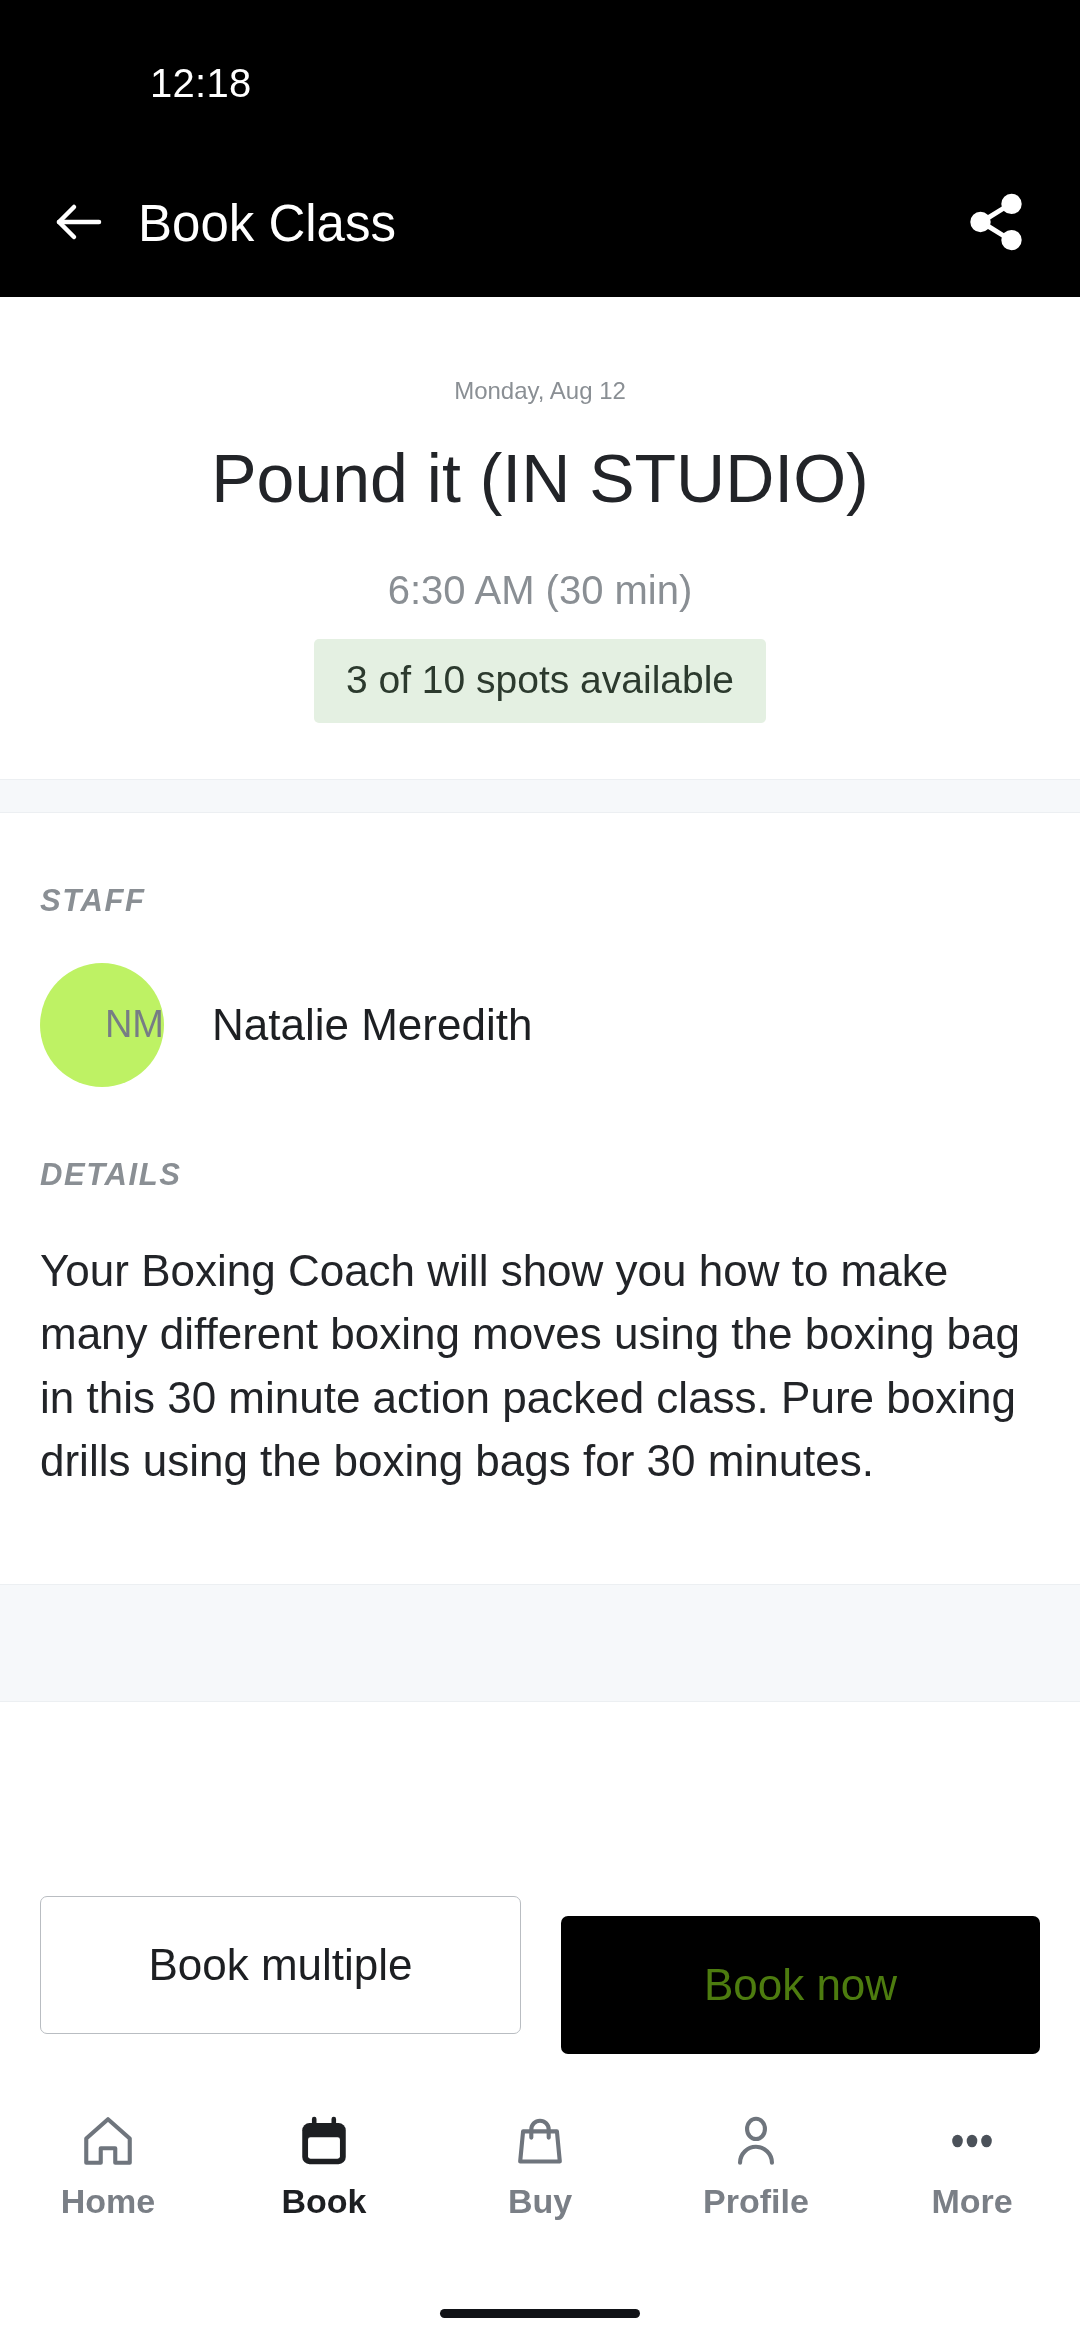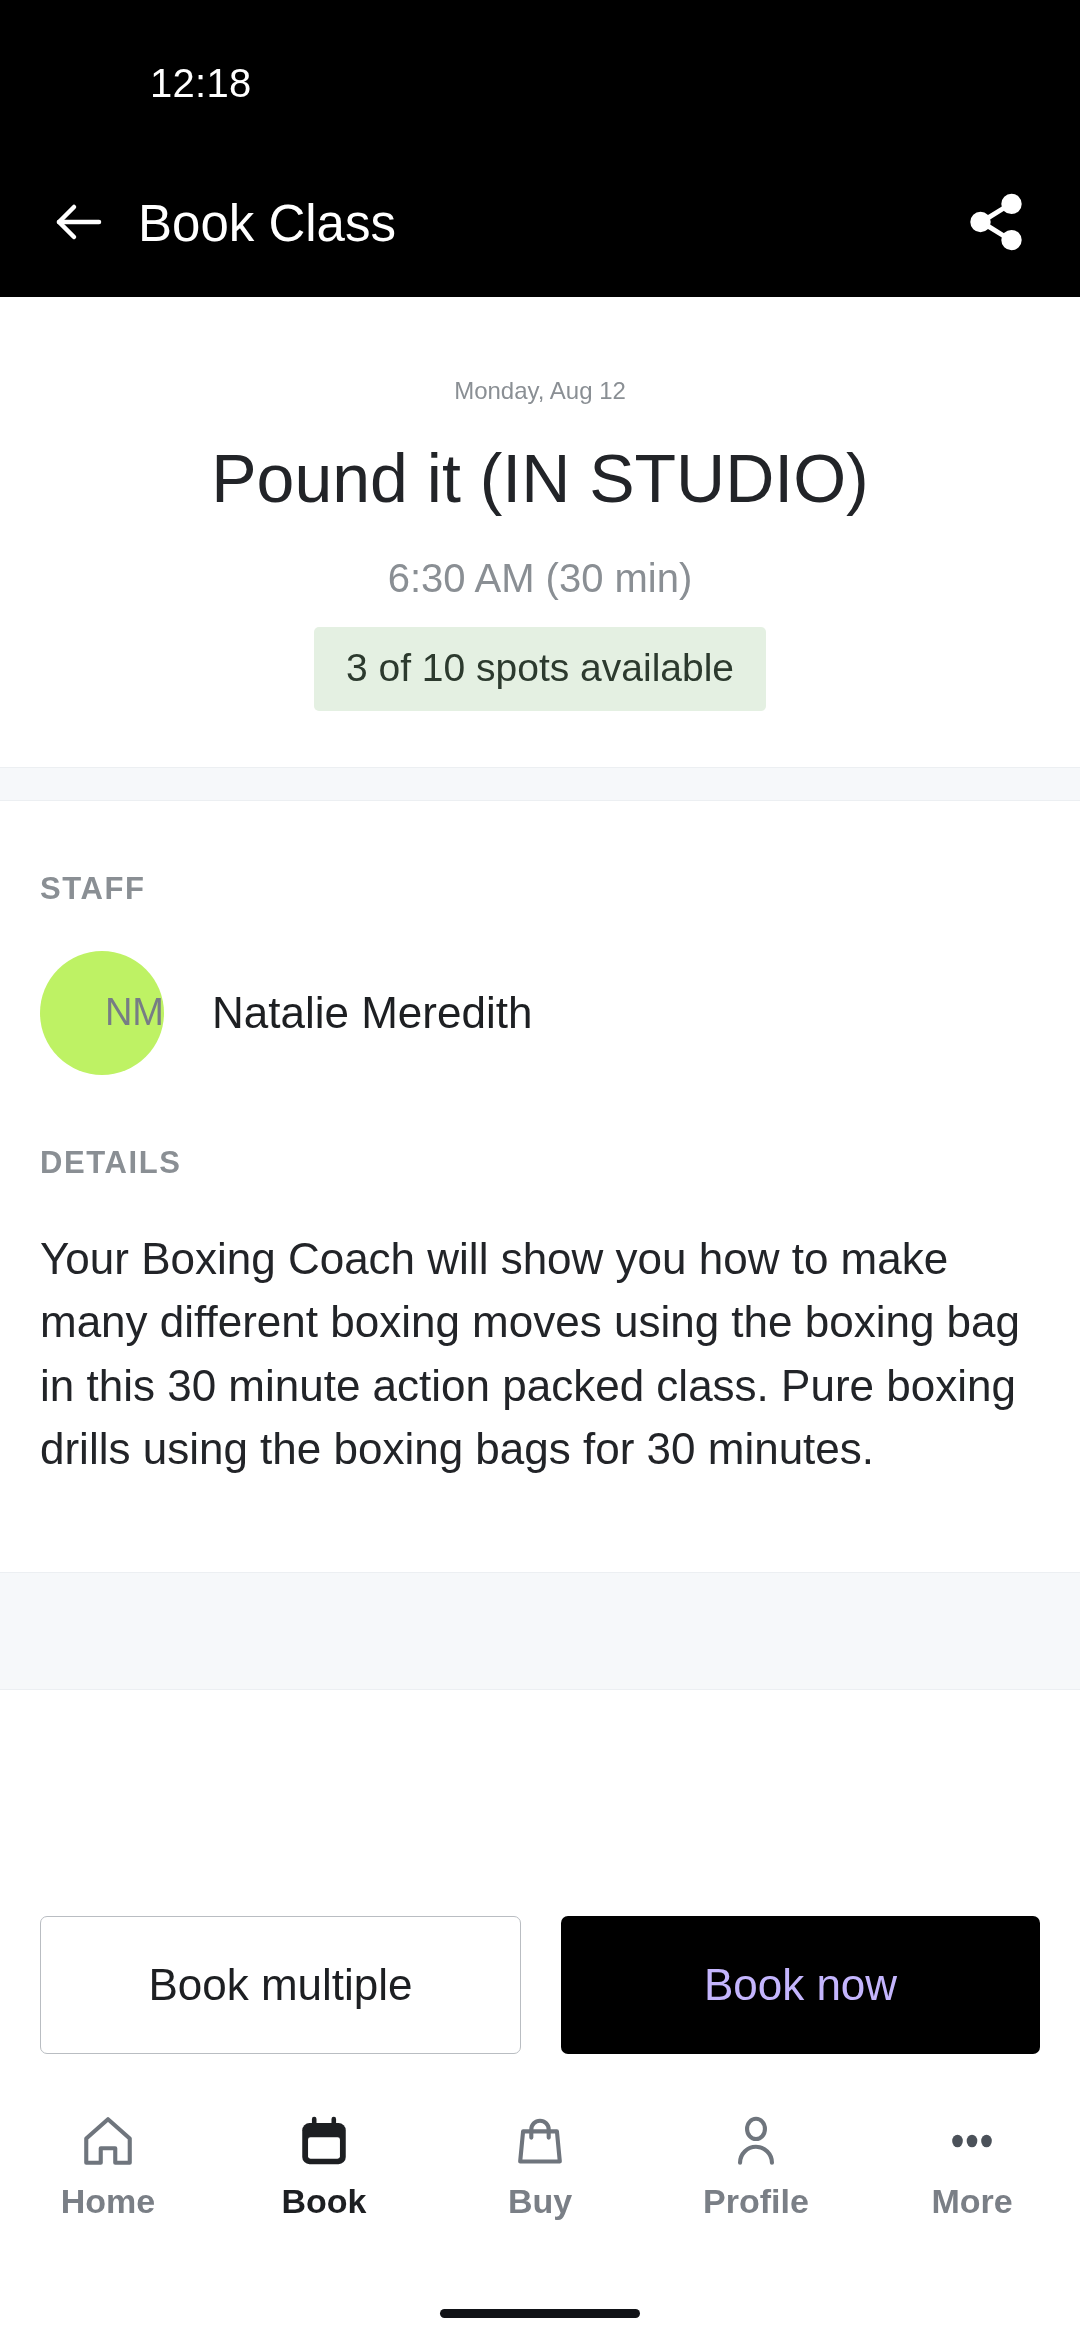--- a/index.html
+++ b/index.html
@@ -68,21 +68,21 @@
   .hero .date {
     font-size:24px; color:#8a8f94; line-height:1.2;
   }
   .hero .classname {
     font-size:68px; color:#222428;
     margin-top:34px; line-height:1.12;
     white-space:nowrap;
   }
   .hero .timeline {
     font-size:40px; color:#8a8f94;
-    margin-top:40px;
+    margin-top:52px;
   }
   .badge-wrap { margin-top:26px; display:flex; justify-content:center; }
   .badge {
     background:#e4f0e2;
     color:#2c3a2e;
     font-size:39px;
     padding:21px 32px 24px 32px;
     border-radius:5px;
     line-height:1;
     white-space:nowrap;
@@ -93,20 +93,21 @@
     height:34px;
     border-top:1px solid #eceff2;
     border-bottom:1px solid #eceff2;
   }
 
   .section { padding:0 40px; background:#ffffff; }
   .section-label {
     font-size:31px; color:#8a8f94;
     letter-spacing:1.6px; font-weight:bold;
     margin-top:70px;
+    font-style:italic;
   }
 
   .staff-row { display:flex; align-items:center; margin-top:44px; }
   .avatar {
     width:124px; height:124px; border-radius:50%;
     background:#bef264;
     display:flex; align-items:center; justify-content:flex-end;
     color:#777d85; font-size:38px;
     flex:0 0 auto;
   }
@@ -138,21 +139,21 @@
     height:138px;
     border-radius:7px;
     display:flex; align-items:center; justify-content:center;
     font-size:44px;
     line-height:1;
   }
   .btn-outline {
     background:#ffffff; color:#1d1f22;
     border:1.5px solid #b9bdc2;
   }
-  .btn-solid { background:#000000; color:#c4b5fd; }
+  .btn-solid { background:#000000; color:#4d7c0f;margin-top:20px; }
 
   
   .bottomnav {
     flex:0 0 auto;
     background:#ffffff;
     height:196px;
     display:flex; align-items:flex-start;
     padding-top:16px;
     font-weight:bold;
   }

